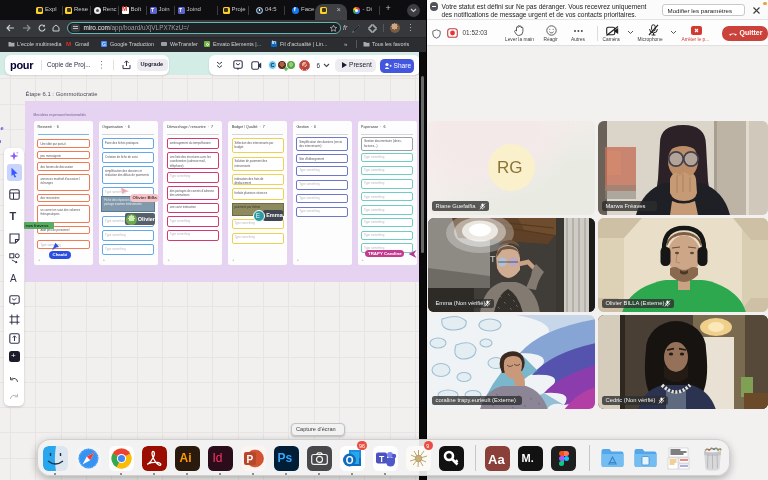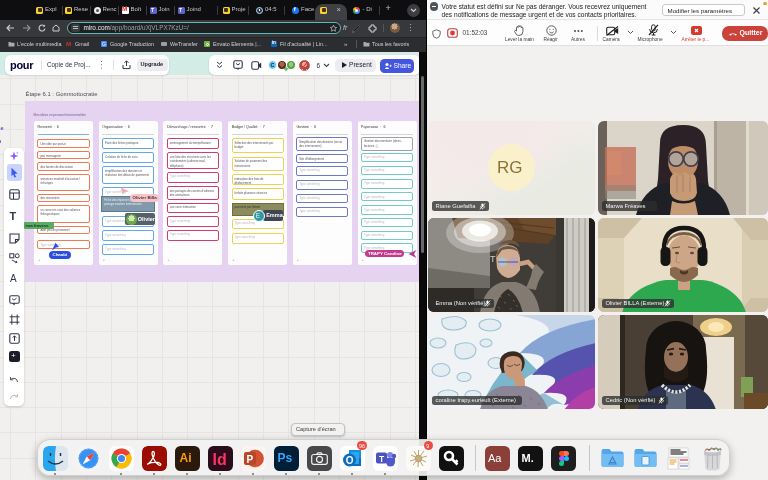--- a/index.html
+++ b/index.html
@@ -682,21 +682,21 @@
       <rect width="25" height="25" rx="5.5" fill="#9b0d00"></rect>
       <path d="M6 18 Q9 16 11.5 11 Q13 7.5 12 6 Q11 4.8 10.2 6.2 Q9.5 8 11.5 12.5 Q13.5 17 16 18.5 Q18.5 20 18.8 18.5 Q19 17 15 16.5 Q10 16 6.5 17.6 Q5 18.4 6 18 Z" stroke="#fff" stroke-width="1.3" fill="none"></path>
     </svg>
   </div>
 <div class="ab" style="left:174.5px;top:446px;width:25px;height:25px;border-radius:22%;overflow:hidden;">
     <div class="ab" style="width:25px;height:25px;background:#2a1a0e;"></div>
     <span class="tx" style="left:5px;top:5px;font-size:12px;font-weight:bold;color:#ff9a00;">Ai</span>
   </div>
 <div class="ab" style="left:207.5px;top:446px;width:25px;height:25px;border-radius:22%;overflow:hidden;">
     <div class="ab" style="width:25px;height:25px;background:#2b0c1a;"></div>
-    <span class="tx" style="left:5px;top:5px;font-size:16px;font-weight:bold;color:#ff3366;">Id</span>
+    <span class="tx" style="left:5px;top:5px;font-size:12px;font-weight:normal;color:#ff3366;">Id</span>
   </div>
 <div class="ab" style="left:240.5px;top:446px;width:25px;height:25px;border-radius:22%;overflow:hidden;">
     <svg style="left:0;top:0;" width="25" height="25" viewBox="0 0 25 25">
       <rect width="25" height="25" rx="5.5" fill="#fdf4f0"></rect>
       <circle cx="14" cy="12.5" r="8.5" fill="#d35230"></circle>
       <circle cx="14" cy="12.5" r="8.5" fill="none" stroke="#b7472a" stroke-width="0.6"></circle>
       <rect x="3" y="6" width="12" height="13" rx="2" fill="#b7472a"></rect>
       <text x="5.5" y="17" font-family="Liberation Sans" font-size="10" font-weight="bold" fill="#fff">P</text>
     </svg>
   </div>
@@ -745,21 +745,21 @@
     <div class="ab" style="width:25px;height:25px;background:#111;"></div>
     <svg style="left:4px;top:4px;" width="17" height="17" viewBox="0 0 17 17">
       <circle cx="6" cy="6" r="4" fill="none" stroke="#fff" stroke-width="2.6"></circle>
       <path d="M9 9 L14.5 14.5 M12.2 12.2 L14.6 10.4" stroke="#fff" stroke-width="2.6"></path>
     </svg>
   </div>
 <div class="ab" style="left:475px;top:445px;width:1px;height:26px;background:#c9c7c5;"></div>
 <div class="ab" style="left:589px;top:445px;width:1px;height:26px;background:#c9c7c5;"></div>
 <div class="ab" style="left:484.5px;top:446px;width:25px;height:25px;border-radius:22%;overflow:hidden;">
     <div class="ab" style="width:25px;height:25px;background:#8a4038;"></div>
-    <span class="tx" style="left:3.5px;top:5.5px;font-size:11px;font-weight:normal;color:#fff;">Aa</span>
+    <span class="tx" style="left:3.5px;top:5.5px;font-size:13px;font-weight:bold;color:#fff;">Aa</span>
   </div>
 <div class="ab" style="left:517.5px;top:446px;width:25px;height:25px;border-radius:22%;overflow:hidden;">
     <div class="ab" style="width:25px;height:25px;background:#121212;"></div>
     <span class="tx" style="left:4px;top:5.5px;font-size:11px;font-weight:bold;color:#fff;">M.</span>
   </div>
 <div class="ab" style="left:550.5px;top:446px;width:25px;height:25px;border-radius:22%;overflow:hidden;">
     <div class="ab" style="width:25px;height:25px;background:#1e1e1e;"></div>
     <svg style="left:8px;top:5px;" width="10" height="15" viewBox="0 0 10 15">
       <path d="M0 2.5 A2.5 2.5 0 0 1 2.5 0 H5 V5 H2.5 A2.5 2.5 0 0 1 0 2.5" fill="#f24e1e"></path>
       <path d="M5 0 H7.5 A2.5 2.5 0 0 1 7.5 5 H5 Z" fill="#ff7262"></path>

